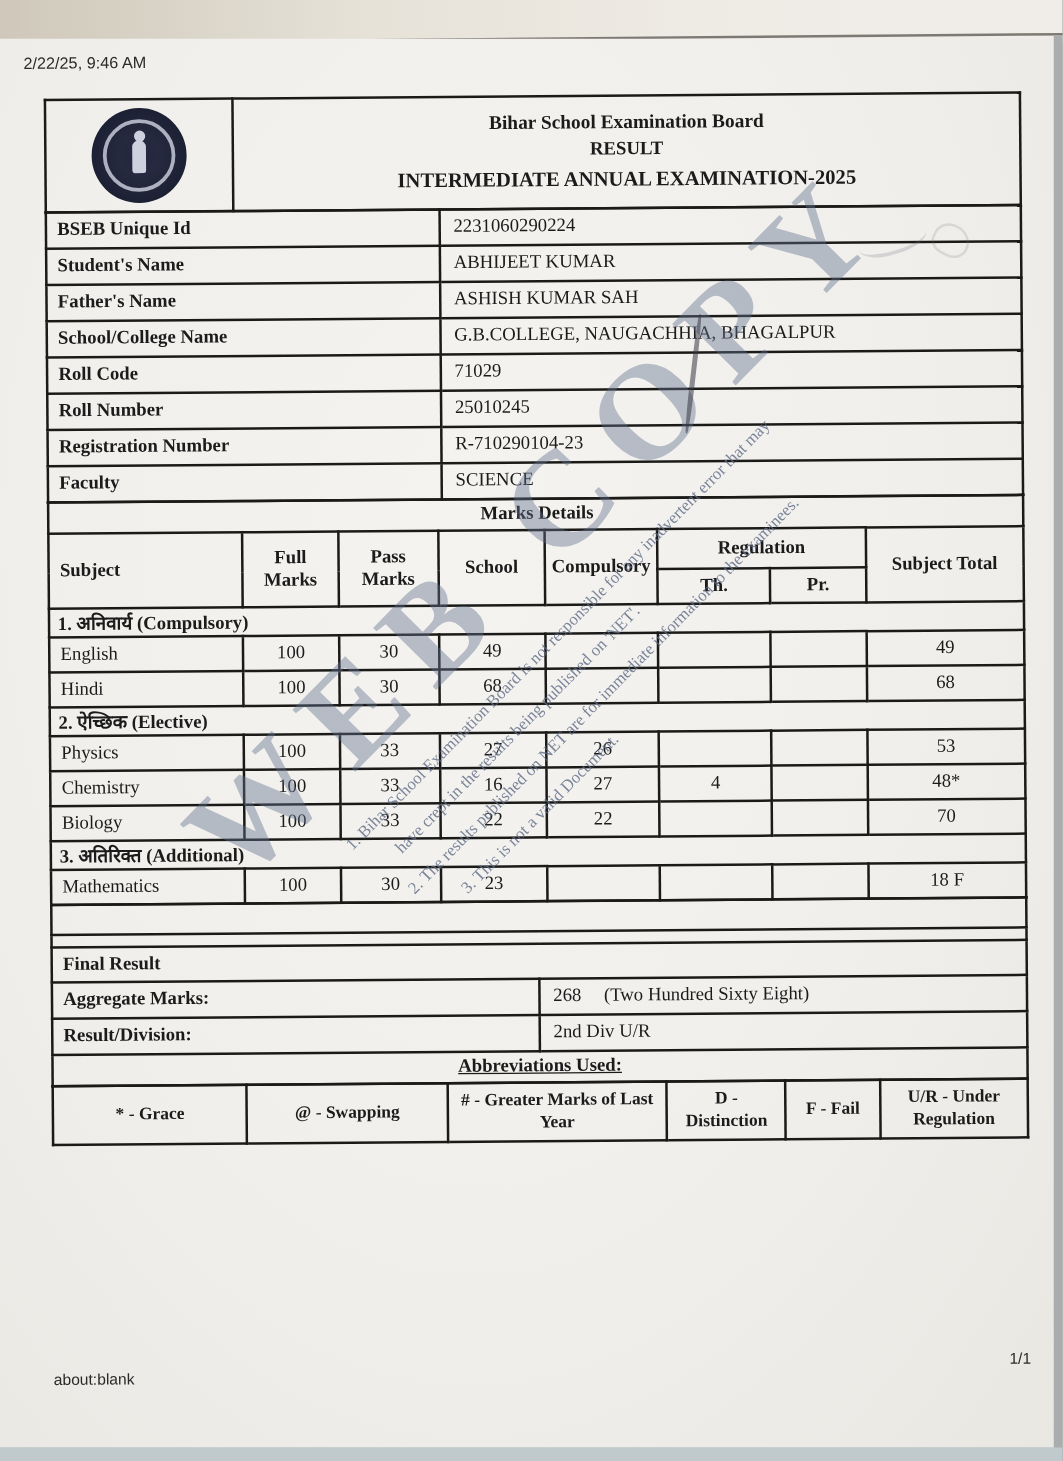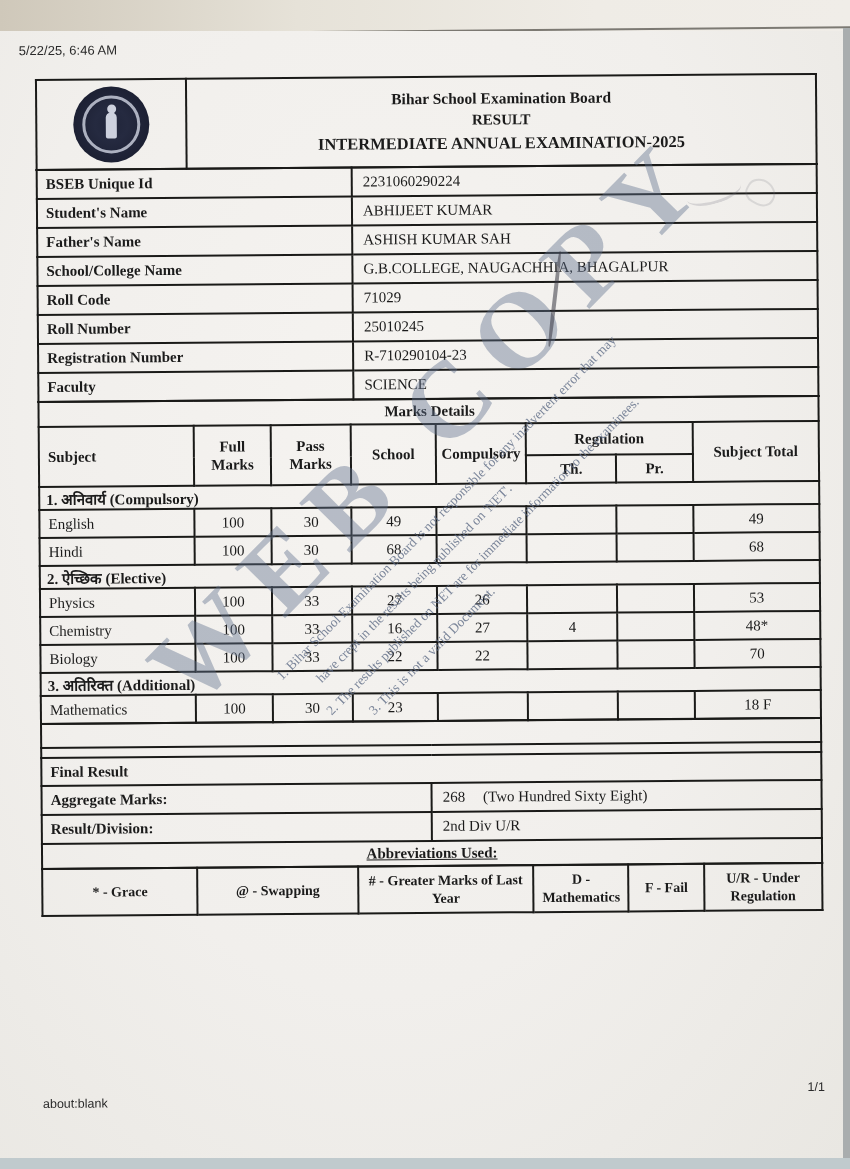--- a/index.html
+++ b/index.html
@@ -88,21 +88,21 @@
 <body>
 
 <div class="top-band"></div>
 <div class="top-edge-line"></div>
 <div class="paper"></div>
 <div class="right-band"></div>
 <div class="bottom-band"></div>
 
 <div class="sheet">
 
-  <div class="timestamp">5/22/25, 6:46 AM</div>
+  <div class="timestamp">2/22/25, 9:46 AM</div>
 
   <div class="doc">
 
     <table>
       <tbody>
           <tr style="height:78px;">
         <td class="logo-cell">
           <div class="seal">
             <div class="ring"></div>
             <div class="figure"></div>
@@ -291,21 +291,21 @@
           <col style="width:175px">
         <col style="width:95px">
           <col style="width:75px">
           <col style="width:118px">
       </colgroup>
       <tbody>
           <tr class="abbr-row">
         <td>* - Grace</td>
         <td>@ - Swapping</td>
         <td># - Greater Marks of Last Year</td>
-        <td>D - Mathematics</td>
+        <td>D - Distinction</td>
         <td>F - Fail</td>
         <td>U/R - Under Regulation</td>
       </tr>
     </tbody>
       </table>
   </div>
 
   <div class="watermark">WEB COPY</div>
   <div class="disclaimer">
     <div class="d1">1. Bihar School Examination Board is not responsible for any inadvertent error that may</div>

